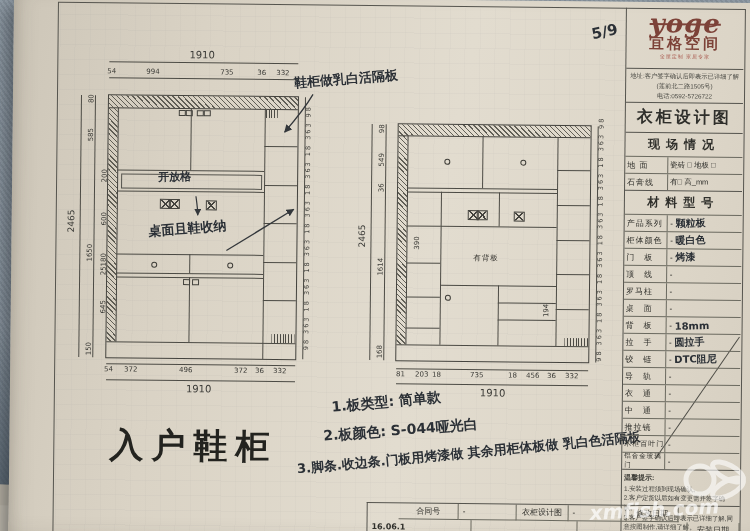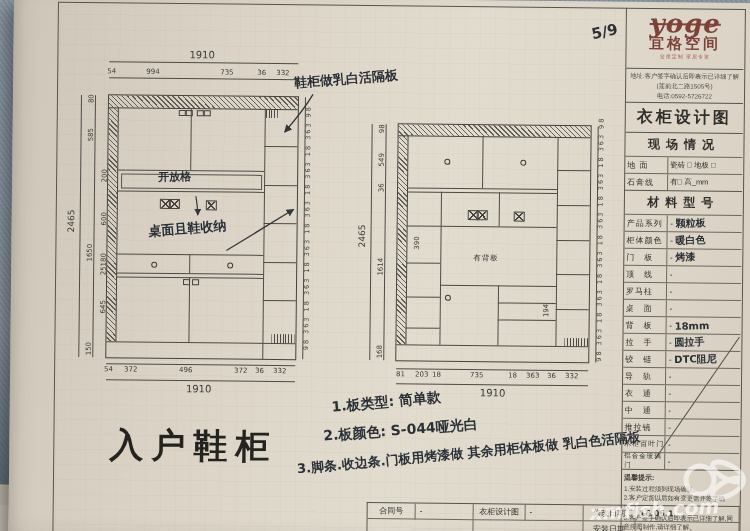--- a/index.html
+++ b/index.html
@@ -196,21 +196,21 @@
 
       <div class="vl" style="left:199px;top:0;height:236px;"></div>
       <span class="rdim" style="left:85px;top:114px;width:236px;">98 363 18 363 18 363 18 363 18 363 18 363 98</span>
 
       <div class="dl" style="left:0;top:244px;width:192px;"></div>
       <span class="num" style="left:0px;top:247px;">81</span>
       <span class="num" style="left:19px;top:247px;">203</span>
       <span class="num" style="left:36px;top:247px;">18</span>
       <span class="num" style="left:74px;top:247px;">735</span>
       <span class="num" style="left:112px;top:247px;">18</span>
-      <span class="num" style="left:130px;top:247px;">363</span>
+      <span class="num" style="left:130px;top:247px;">456</span>
       <span class="num" style="left:151px;top:247px;">36</span>
       <span class="num" style="left:169px;top:247px;">332</span>
       <div class="dl" style="left:0;top:259px;width:192px;"></div>
       <span class="num big" style="left:84px;top:263px;">1910</span>
     </div>
 
     <svg class="arrows" width="752" height="548" viewBox="0 0 752 548">
       <defs>
         <marker id="ah" markerWidth="7" markerHeight="7" refX="5.5" refY="3" orient="auto">
           <path d="M0,0L6,3L0,6z" fill="#33373b"></path>
@@ -332,21 +332,21 @@
 
       <div class="noteblk">
         <div class="ntitle">温馨提示:</div>
         <div>1.安装过程须到现场确认。</div>
         <div>2.客户定货以后如有变更需并签字确认。</div>
         <div>3.客户签字确认后即表示已详细了解,同意按图制作,请详细了解。</div>
       </div>
     </div>
 
     <div class="footer">
-      <div class="fc" style="width:48px;">合同号</div>
+      <div class="fc" style="width:60px;margin-left:31px;">合同号</div>
       <div class="fc" style="width:58px;justify-content:flex-start;padding-left:4px;">-</div>
       <div class="fc" style="width:52px;">衣柜设计图</div>
       <div class="fc" style="width:58px;justify-content:flex-start;padding-left:4px;">-</div>
       <div class="fc" style="width:52px;">修改日期</div>
       <div class="fc hand-date" style="width:104px;justify-content:flex-start;padding-left:4px;font-family:'DejaVu Sans',sans-serif;font-weight:600;">16.06.1</div>
       <div class="fc" style="width:106px;"></div>
       <div class="fc" style="width:110px;"></div>
       <div class="fc" style="width:52px;">安装日期</div>
       <div class="fc" style="width:104px;justify-content:flex-start;padding-left:4px;">-</div>
     </div>

